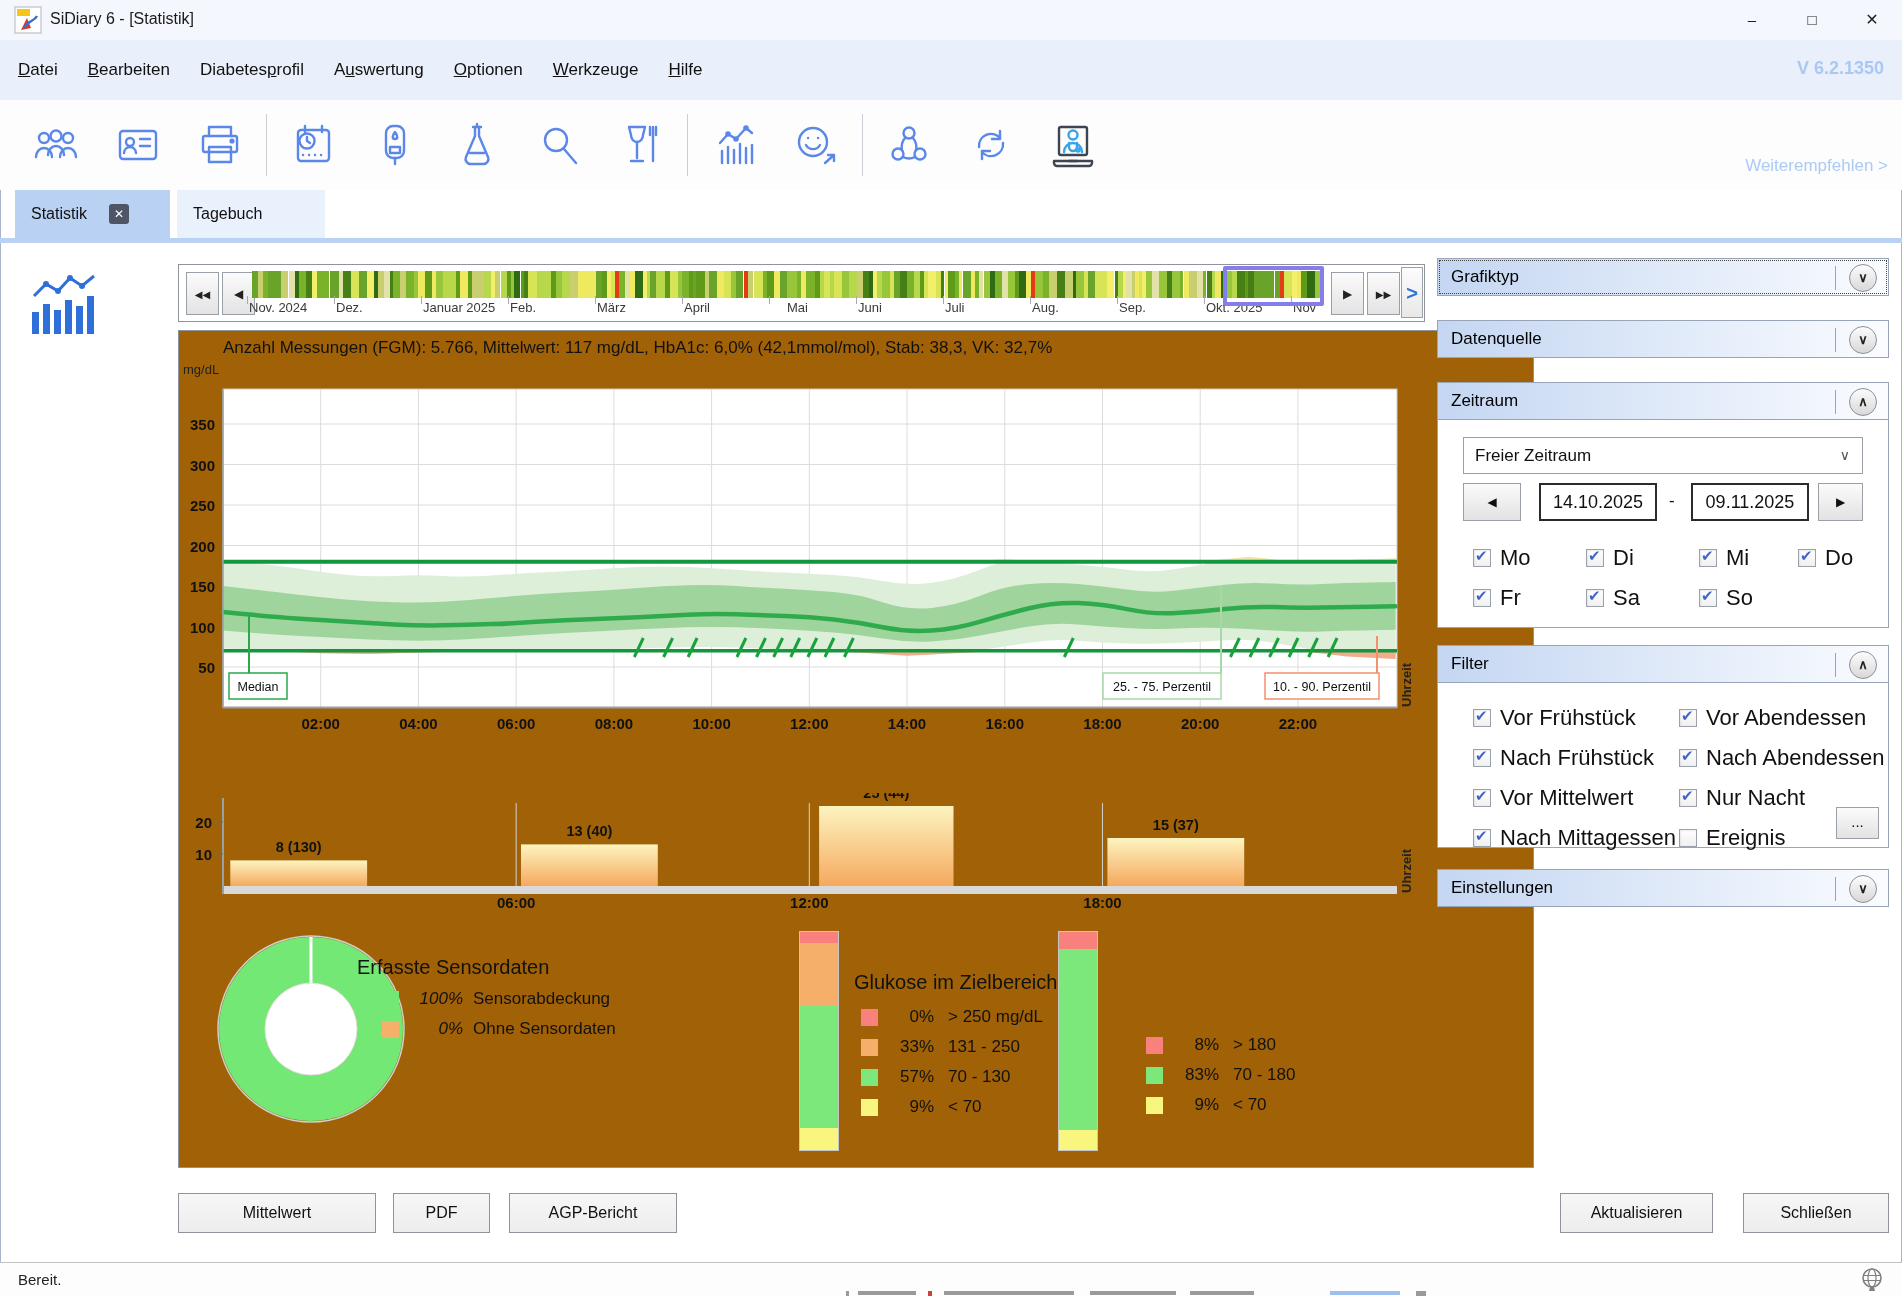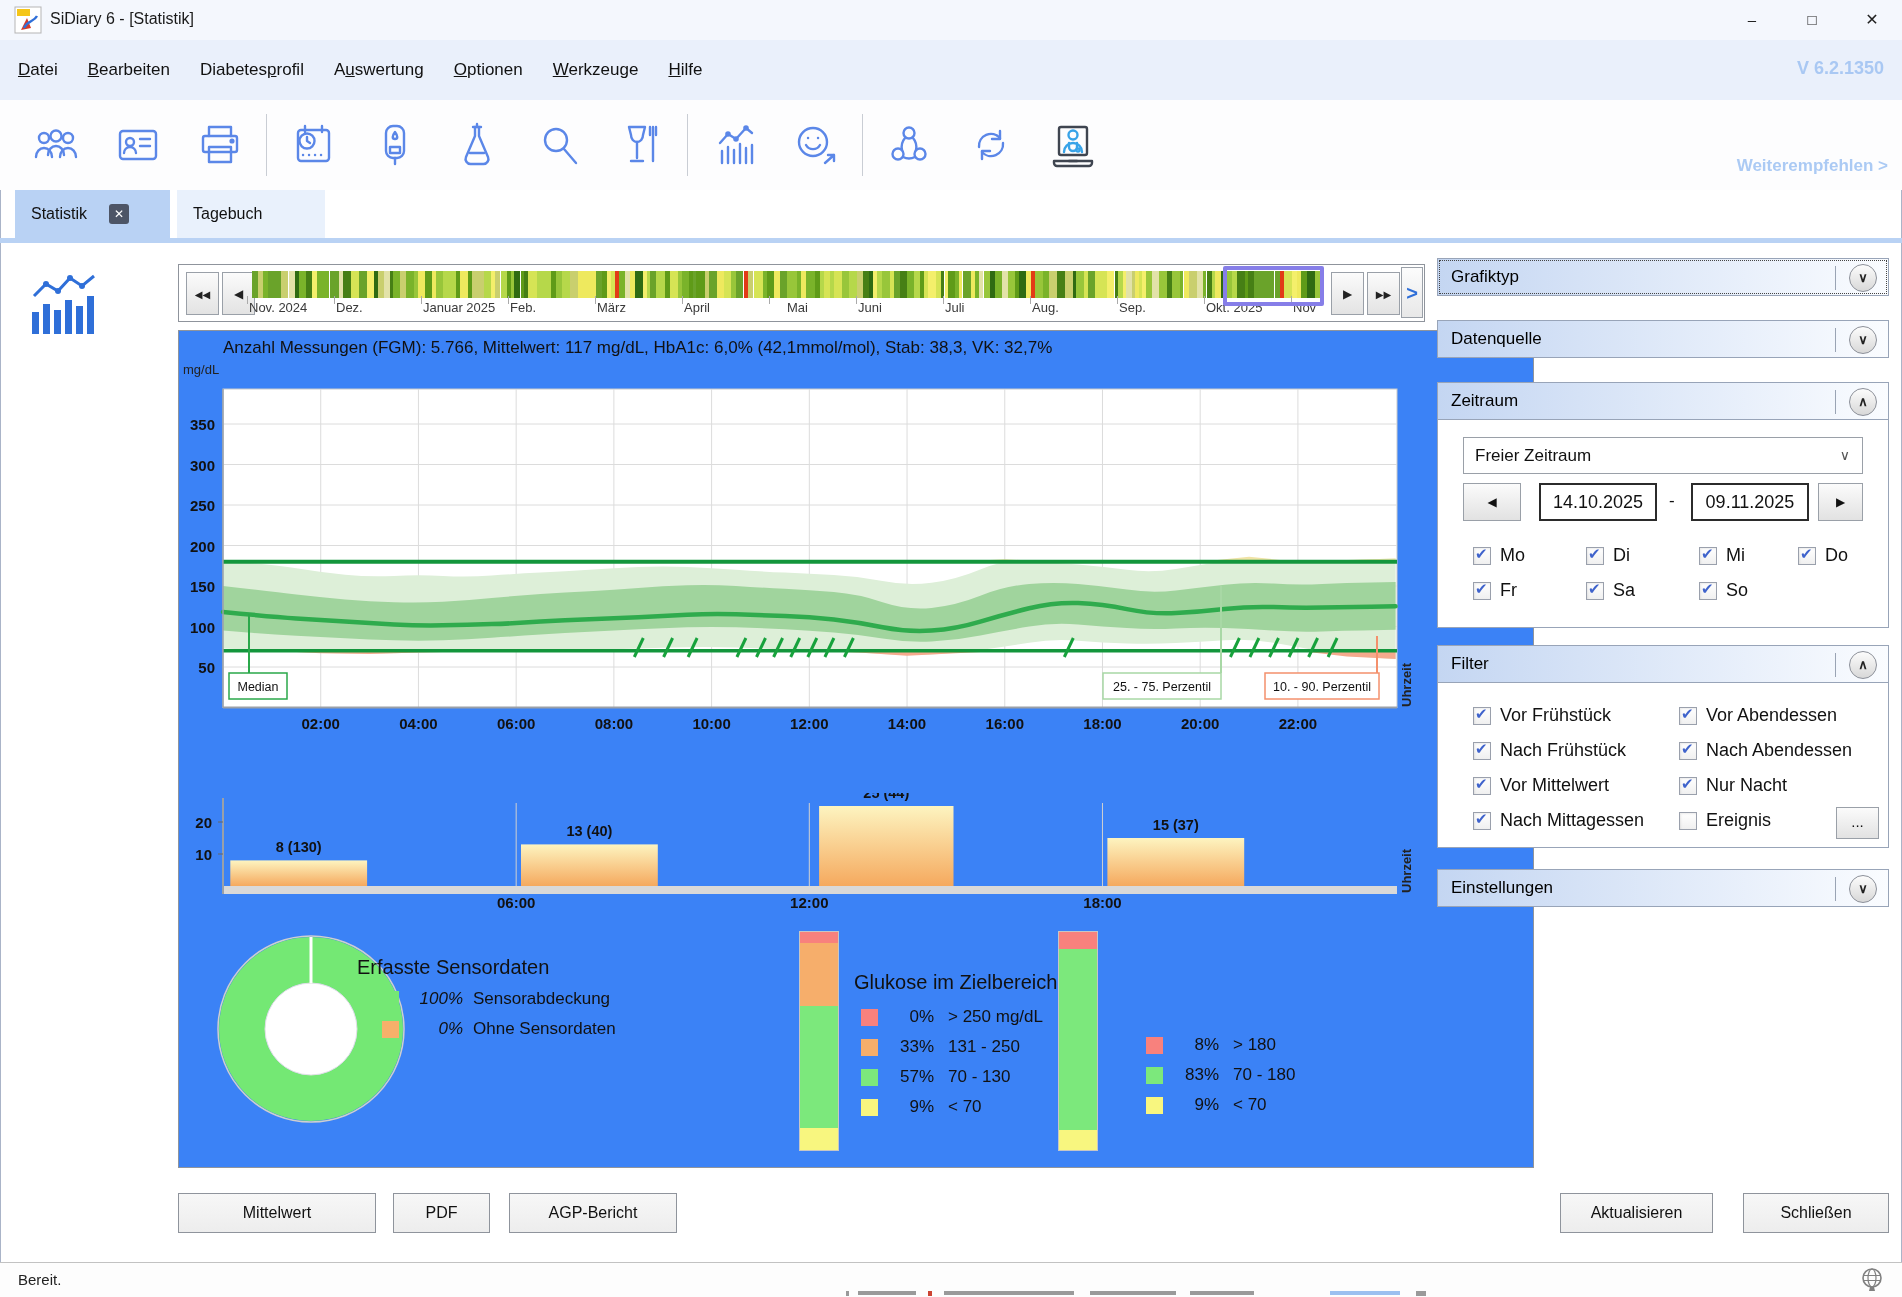--- a/index.html
+++ b/index.html
@@ -18,40 +18,40 @@
   .menubar .items{position:absolute;left:18px;top:0;height:60px;display:flex;align-items:center;gap:30px;font-size:17px;color:#111;}
   .menu-item{cursor:default;}
   .menu-item .accel{text-decoration:underline;}
   .version{position:absolute;right:18px;top:18px;font-size:18px;font-weight:bold;color:#a9c8f3;}
   
   .toolbar{position:absolute;left:0;top:100px;width:1902px;height:90px;background:#fdfdfe;}
   .tb-icons{position:absolute;left:30px;top:8px;display:flex;align-items:center;height:74px;}
   .tb-btn{width:52px;height:52px;display:flex;align-items:center;justify-content:center;margin-right:30px;}
   .tb-sep{width:1px;height:62px;background:#c9cdd4;margin:0 20px 0 -10px;}
   .tb-btn svg{stroke:#5b87e8;fill:none;stroke-width:2.4;stroke-linecap:round;stroke-linejoin:round;}
-  .recommend{position:absolute;right:14px;top:56px;font-size:17px;font-weight:bold;color:#abcaf4;}
+  .recommend{position:absolute;right:14px;top:56px;font-size:17px;font-weight:normal;color:#abcaf4;}
   
   .tabbar{position:absolute;left:0;top:190px;width:1902px;height:48px;}
   .tabstrip{position:absolute;left:0;top:238px;width:1902px;height:5px;background:#b9d2f4;}
   .tab{position:absolute;top:0;height:48px;background:#e9f1fc;font-size:16px;color:#111;display:flex;align-items:center;padding:0 16px;box-sizing:border-box;}
   .tab.active{background:#b9d2f4;}
   .tab .close{width:20px;height:20px;background:#4d5566;border-radius:3px;color:#fff;font-size:12px;line-height:20px;text-align:center;margin-left:22px;}
   
   .timeline-box{position:absolute;left:178px;top:264px;width:1247px;height:58px;border:1px solid #8f949c;box-sizing:border-box;background:#fff;}
   .tnav{position:absolute;top:7px;width:33px;height:43px;border:1px solid #9aa0a8;background:linear-gradient(#fbfbfb,#e3e3e3);text-align:center;line-height:43px;font-size:10px;color:#222;box-sizing:border-box;}
   .tnav.single{font-size:12px;}
   .tnav.big{top:2px;height:51px;width:22px;line-height:51px;font-size:20px;font-weight:bold;color:#2f6fd8;background:linear-gradient(#fcfcfc,#e8e8e8);}
   #strip{position:absolute;left:73px;top:6px;width:1070px;height:27px;overflow:hidden;background:#fff;}
   #strip i{position:absolute;top:0;bottom:0;}
   #month-labels{position:absolute;left:0;top:0;width:100%;height:100%;}
   .mlab{position:absolute;top:35px;font-size:13px;color:#3a3a3a;white-space:nowrap;}
   .mtick{position:absolute;top:31px;height:8px;width:1px;background:#aaa;}
   .t-select{position:absolute;left:1044px;top:1px;width:101px;height:40px;border:4px solid #867ee8;border-radius:2px;box-sizing:border-box;}
   
-  .chart-box{position:absolute;left:178px;top:330px;width:1356px;height:838px;border:1px solid #8f949c;box-sizing:border-box;background:#3b82f6;}
+  .chart-box{position:absolute;left:178px;top:330px;width:1356px;height:838px;border:1px solid #8f949c;box-sizing:border-box;background:#a16207;}
   .stats-line{position:absolute;left:44px;top:7px;font-size:17px;color:#111;}
   .unit-lab{position:absolute;left:4px;top:31px;font-size:13px;color:#222;}
   #agp-svg{position:absolute;left:0;top:42px;}
   .ytick{font-size:15px;font-weight:bold;fill:#111;font-family:"Liberation Sans",sans-serif;}
   .xtick{font-size:15px;font-weight:bold;fill:#111;font-family:"Liberation Sans",sans-serif;}
   .anno{font-size:12.5px;fill:#111;font-family:"Liberation Sans",sans-serif;}
   .axlab{font-size:13px;font-weight:bold;fill:#222;font-family:"Liberation Sans",sans-serif;}
   .barlab{font-size:14.5px;font-weight:bold;fill:#111;font-family:"Liberation Sans",sans-serif;}
   .hypo-legend{position:absolute;left:44px;top:434px;display:flex;align-items:center;gap:10px;font-size:15px;color:#111;}
   .hypo-legend .sq{width:15px;height:15px;display:inline-block;margin-right:6px;}
@@ -91,21 +91,21 @@
   .panel-body{position:absolute;left:1437px;width:452px;border:1px solid #98a4b8;box-sizing:border-box;background:#fff;}
   .dropdown{position:absolute;left:25px;top:17px;width:400px;height:37px;border:1px solid #9aa0a8;box-sizing:border-box;font-size:17px;line-height:35px;padding-left:11px;color:#111;background:#fff;}
   .dropdown .chev{position:absolute;right:12px;top:0;color:#555;font-size:14px;}
   .mini-btn{position:absolute;width:58px;height:38px;border:1px solid #9aa0a8;background:linear-gradient(#fbfbfb,#e2e2e2);text-align:center;line-height:36px;font-size:12px;color:#111;box-sizing:border-box;}
   .datebox{position:absolute;width:118px;height:38px;border:2px solid #2b2b2b;box-sizing:border-box;font-size:18px;line-height:34px;text-align:center;color:#111;background:#fff;}
   .dash{position:absolute;font-size:17px;color:#111;}
   .cb-row{display:flex;align-items:center;}
   .cb{width:18px;height:18px;border:1px solid #9aa0ac;background:linear-gradient(#fff,#f0f0f0);box-shadow:inset 1px 1px 2px rgba(0,0,0,.08);position:relative;box-sizing:border-box;}
   .cb .mark{display:none;position:absolute;left:1px;top:-3px;color:#3f63cc;font-size:15px;}
   .cb.checked .mark{display:block;}
-  .cb-label{margin-left:9px;font-size:18px;color:#111;}
+  .cb-label{margin-left:9px;font-size:22px;color:#111;}
   .weekday-grid{position:absolute;left:35px;top:125px;display:grid;grid-template-columns:113px 113px 99px auto;row-gap:14px;}
   .filter-col{position:absolute;top:22px;}
   .filter-col .cb-row{margin-bottom:14px;}
   .filter-col .cb-row:nth-child(4){margin-top:7px;}
   #filter-left{left:35px;}
   #filter-right{left:241px;}
   .more-btn{position:absolute;left:398px;top:124px;width:43px;height:32px;border:1px solid #9aa0a8;background:linear-gradient(#fbfbfb,#e2e2e2);text-align:center;line-height:28px;font-size:15px;color:#111;box-sizing:border-box;}
 </style>
 </head>
 <body>

